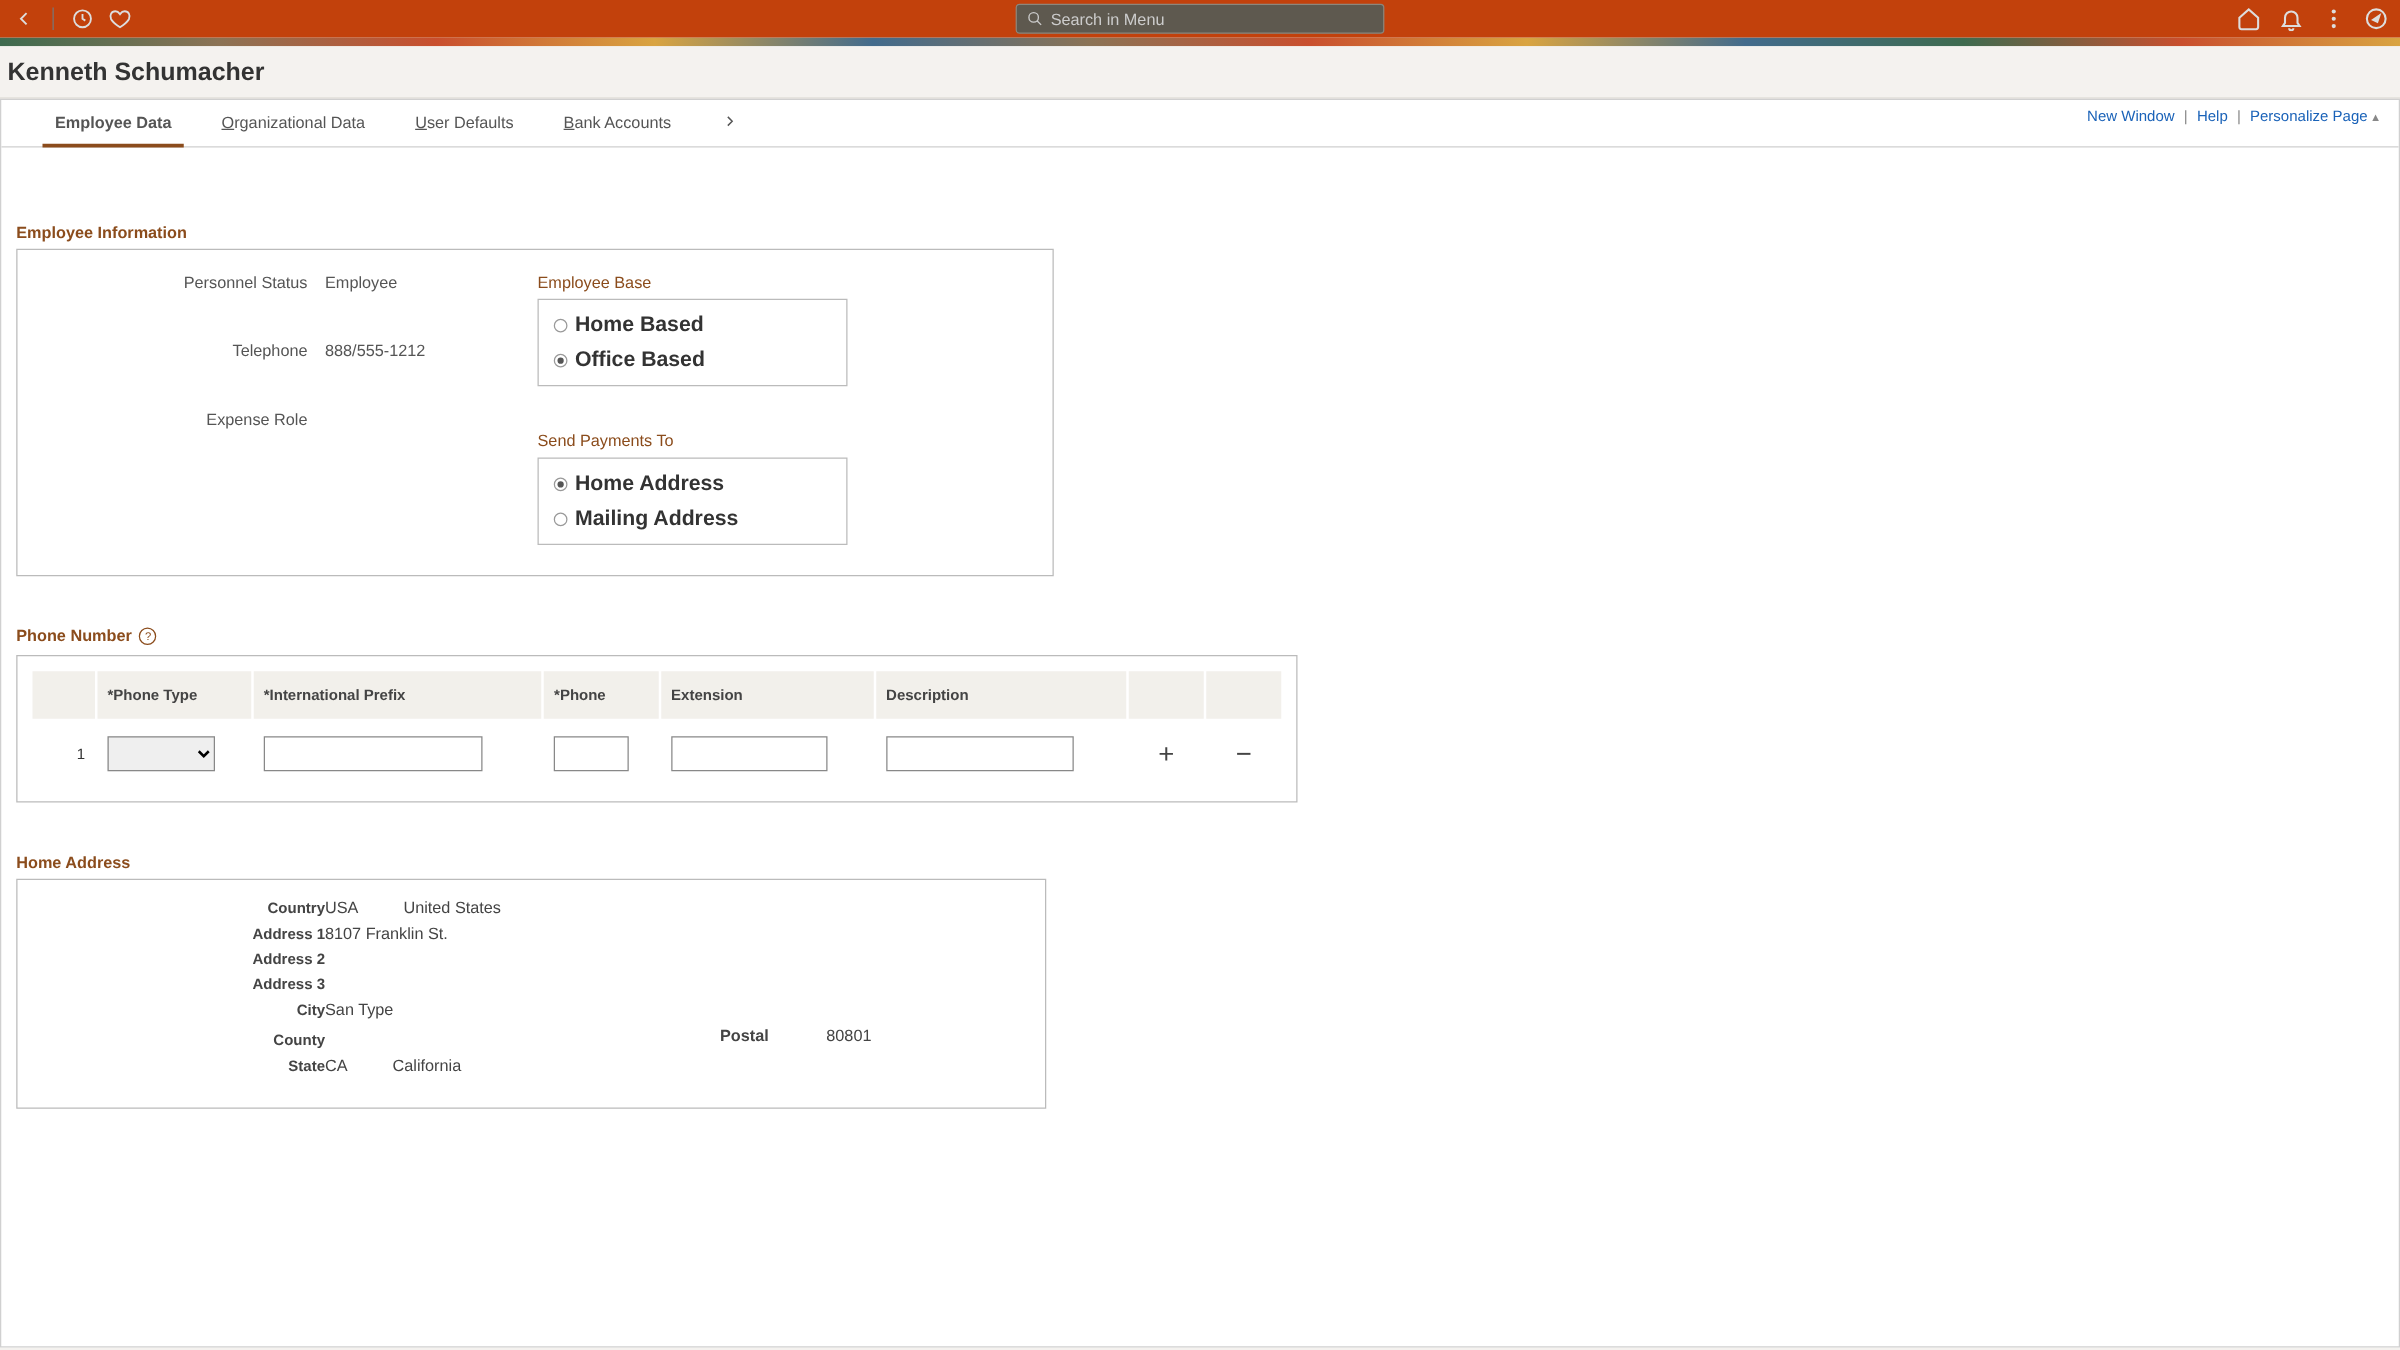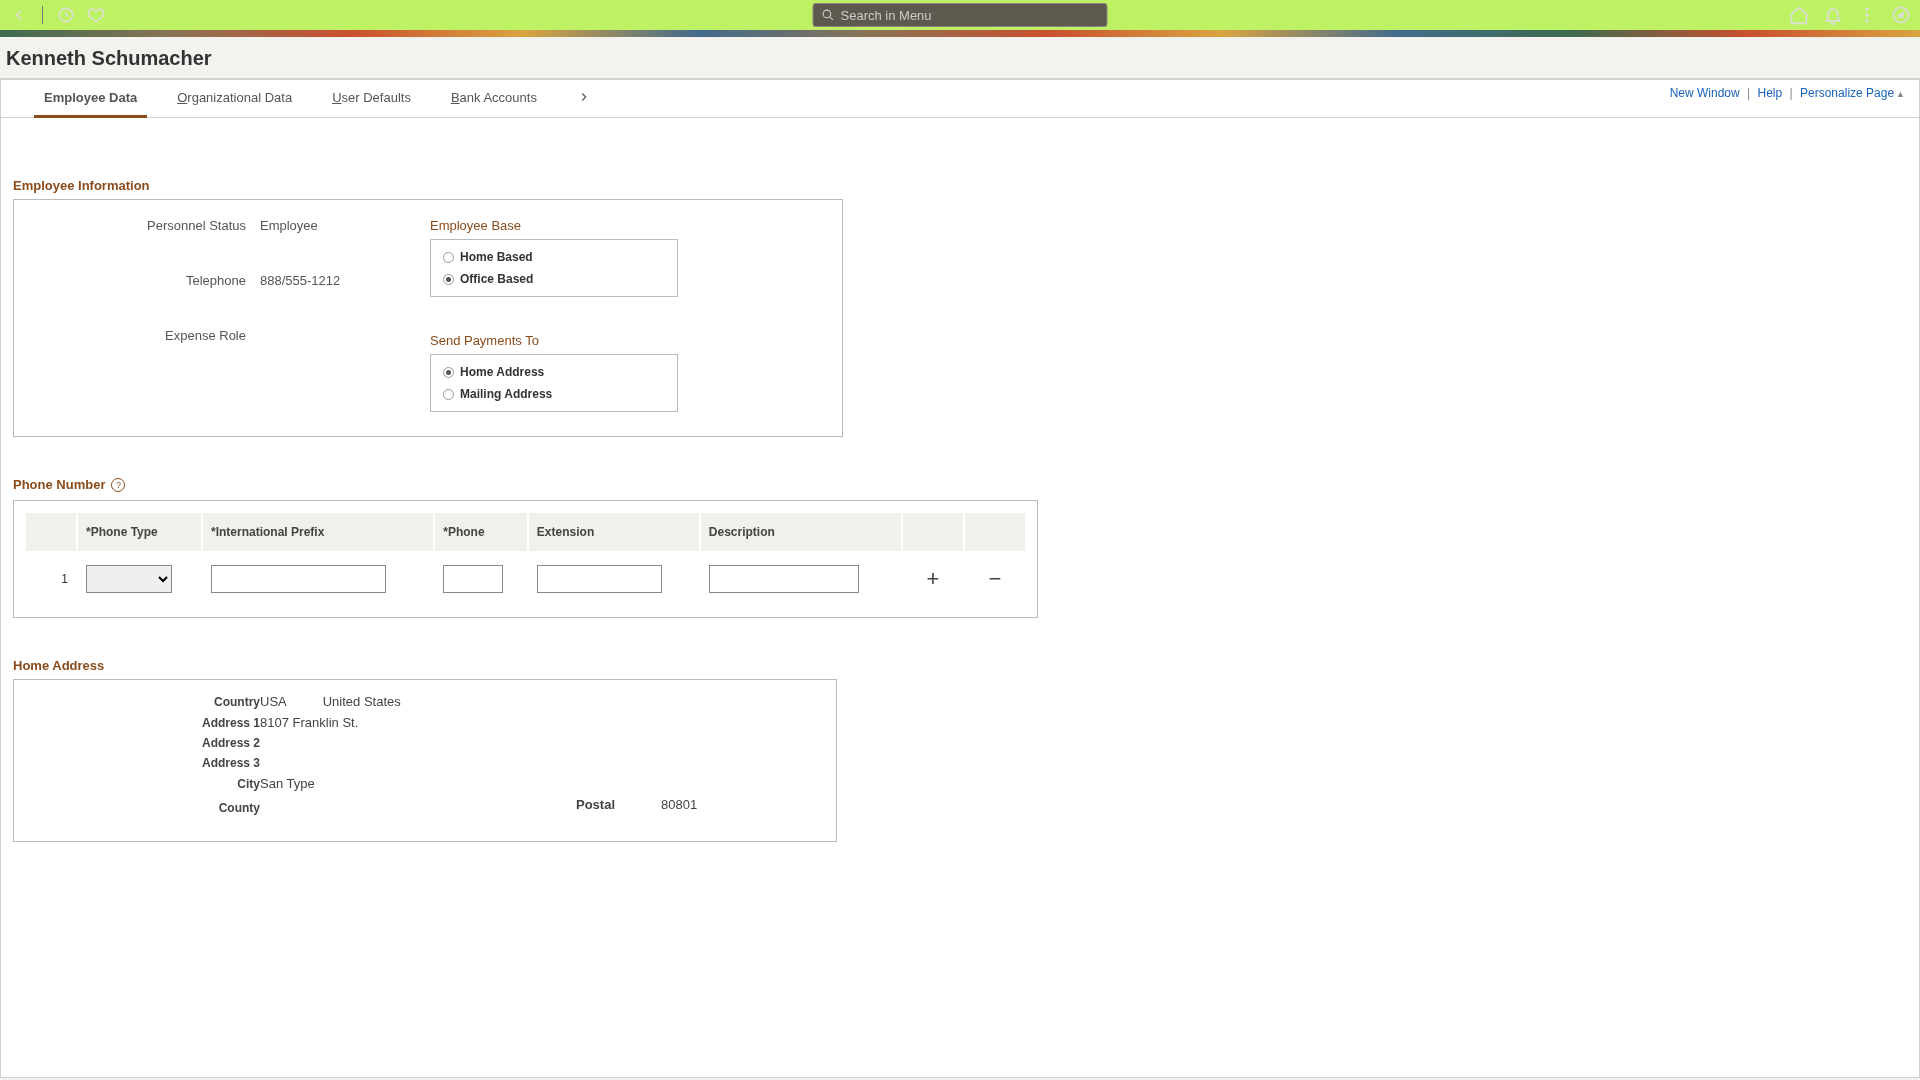--- a/index.html
+++ b/index.html
@@ -1,19 +1,19 @@
 <!DOCTYPE html>
 <html><head>
 <meta charset="utf-8">
 <style>
 * { box-sizing: border-box; margin: 0; padding: 0; }
 body { font-family: Arial, Helvetica, sans-serif; font-size: 13px; color: #333; background: #f4f2ef; width: 1920px; height: 1080px; overflow: hidden; }
 
 
-.nav-bar { background: #bef264; height: 30px; display: flex; align-items: center; padding: 0 8px; position: relative; }
+.nav-bar { background: #c2410c; height: 30px; display: flex; align-items: center; padding: 0 8px; position: relative; }
 .nav-left { display: flex; align-items: center; gap: 8px; }
 .nav-icon { width: 22px; height: 22px; color: #ddd; cursor: pointer; display: flex; align-items: center; justify-content: center; }
 .nav-divider { width: 1px; height: 18px; background: #777; margin: 0 4px; }
 .nav-search-wrap { position: absolute; left: 50%; transform: translateX(-50%); }
 .nav-search { width: 295px; height: 24px; background: #5e594f; border: 1px solid #8b867c; border-radius: 3px; display: flex; align-items: center; padding: 0 8px; gap: 6px; }
 .nav-search input { background: transparent; border: none; color: #ccc; outline: none; width: 100%; font-size: 13px; }
 .nav-search input::placeholder { color: #ccc; }
 .nav-right { margin-left: auto; display: flex; align-items: center; gap: 12px; }
 
 
@@ -48,21 +48,21 @@
 .emp-box { border: 1px solid #bbb; padding: 18px 16px 24px; width: 830px; display: flex; }
 .emp-left { width: 400px; }
 .field-row { display: flex; margin-bottom: 40px; }
 .field-row:last-child { margin-bottom: 16px; }
 .field-label { width: 230px; text-align: right; padding-right: 14px; color: #555; font-size: 13px; }
 .field-value { color: #555; font-size: 13px; }
 
 .emp-right { flex: 1; }
 .radio-group-title { color: #8b4c1c; font-weight: normal; font-size: 13px; margin-bottom: 6px; }
 .radio-box { border: 1px solid #bbb; padding: 6px 12px; width: 248px; margin-bottom: 36px; }
-.radio-row { display: flex; align-items: center; padding: 4px 0; font-weight: bold; font-size: 12px; color: #333; }
+.radio-row { display: flex; align-items: center; padding: 4px 0; font-weight: bold; font-size: 17px; color: #333; }
 .radio-circle { width: 11px; height: 11px; border: 1px solid #999; border-radius: 50%; margin-right: 6px; display: inline-flex; align-items: center; justify-content: center; }
 .radio-circle.checked::after { content:''; width:5px; height:5px; background:#555; border-radius:50%; }
 
 
 .phone-section { margin-top: 40px; }
 .phone-title-row { display: flex; align-items: center; gap: 6px; margin-bottom: 8px; }
 .help-circle { width: 14px; height: 14px; border: 1px solid #8b4c1c; border-radius: 50%; display: inline-flex; align-items: center; justify-content: center; font-size: 9px; color: #8b4c1c; cursor: pointer; }
 
 .phone-grid-box { border: 1px solid #bbb; width: 1025px; padding: 10px; }
 .phone-grid { width: 100%; }
@@ -292,17 +292,24 @@
             </div>
         </div>
         <div class="addr-row twin">
           <div class="addr-label">County</div>
           <div class="addr-val">
             <span></span>
             <span class="postal-label">Postal</span>
             <span>80801</span>
           </div>
         </div>
+        <div class="addr-row">
+          <div class="addr-label">State</div>
+          <div class="addr-val">
+            <span>CA</span>
+            <span>California</span>
+          </div>
+        </div>
       </div>
     </div>
 
   </div>
 </div>
 
 </body></html>

